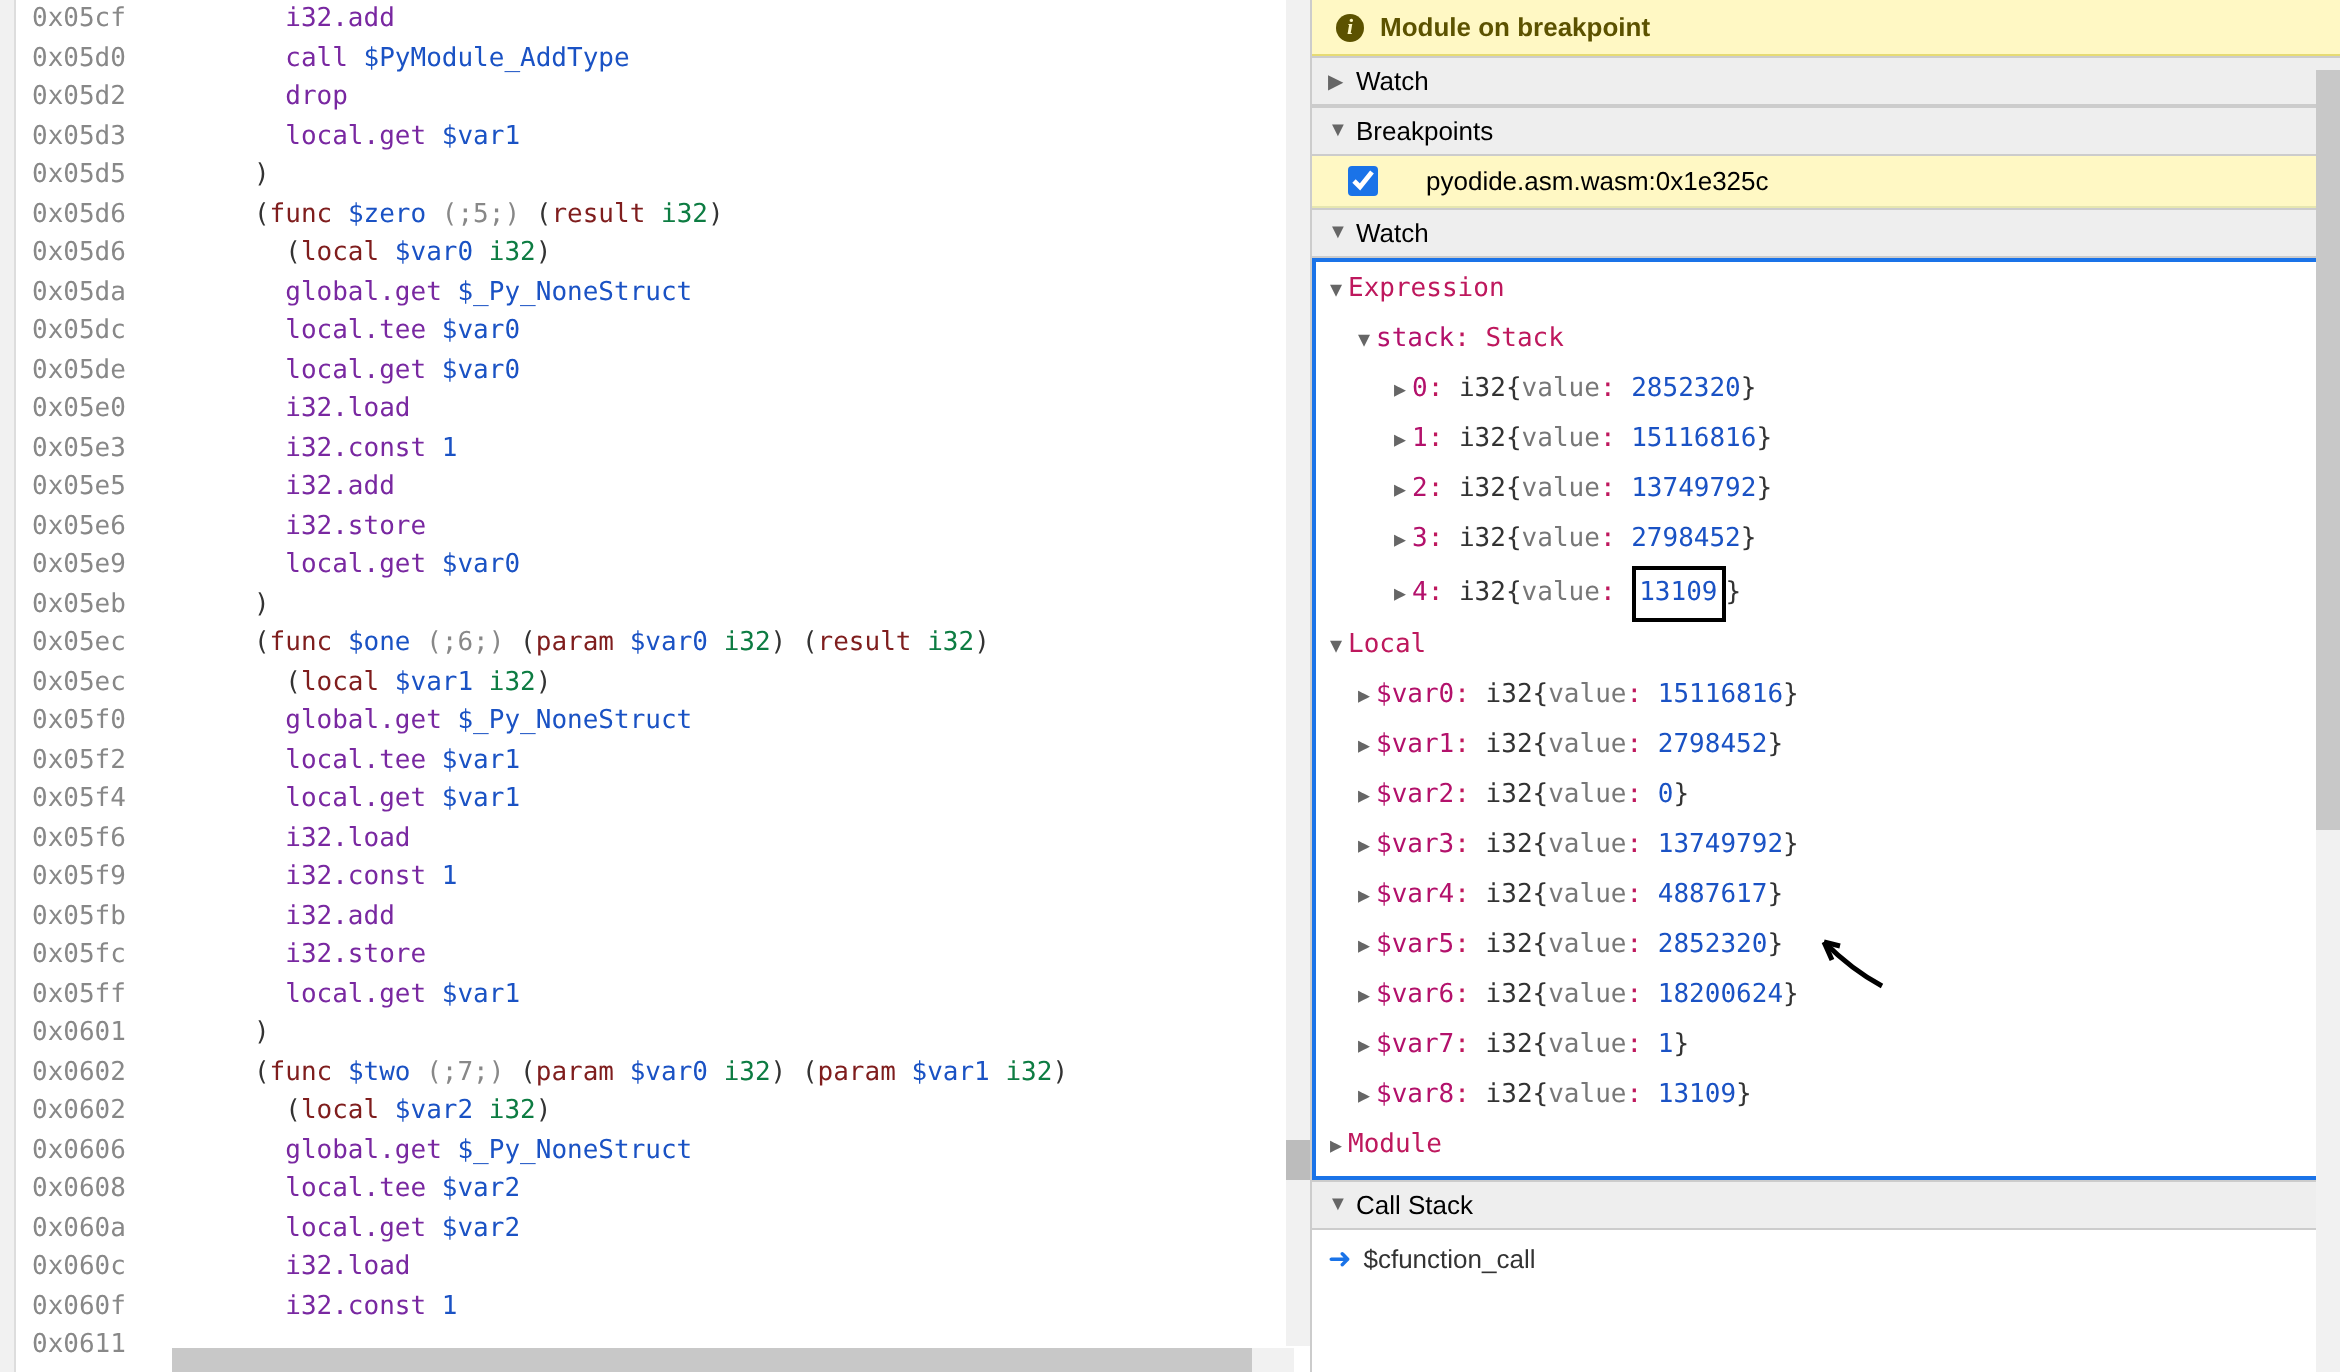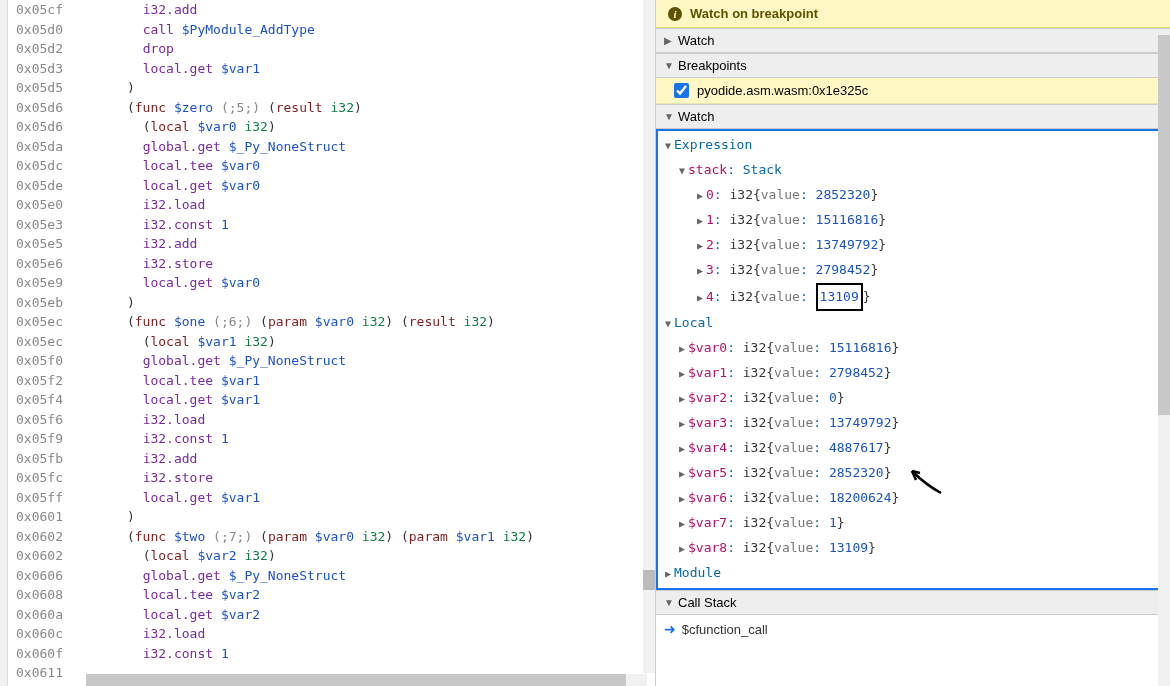--- a/index.html
+++ b/index.html
@@ -111,21 +111,21 @@
   width: 10px;
 }
 .section-body {
   padding: 4px 0;
 }
 .bp-row {
   background: #fff8c4;
   padding: 5px 8px 5px 18px;
   display: flex;
   align-items: center;
-  gap: 8px;
+  gap: 24px;
   border-bottom: 1px solid #e6e6b0;
 }
 .bp-chk {
   width: 15px; height: 15px;
   accent-color: #1a73e8;
 }
 .scope-outer {
   border: 2px solid #1a73e8;
   margin: 0;
 }
@@ -146,21 +146,21 @@
   width: 12px;
   color: #666;
   font-size: 10px;
   text-align: center;
   cursor: pointer;
 }
 .ind0 { padding-left: 4px; }
 .ind1 { padding-left: 18px; }
 .ind2 { padding-left: 36px; }
 .key { color: #b3116b; font-weight: 500; }
-.label { color: #0369a1; }
+.label { color: #be185d; }
 .i32t { color: #333; }
 .brace { color: #333; }
 .vallbl { color: #777; }
 .valnum { color: #1a52c4; }
 .boxed {
   border: 2px solid #000;
   padding: 0 2px;
 }
 .arrow-svg {
   position: absolute;
@@ -201,21 +201,21 @@
     <div class="code-vscroll-thumb"></div>
   </div>
   <div class="code-hscroll">
     <div class="code-hscroll-thumb"></div>
   </div>
 </div>
 
 <div class="side-panel">
   <div class="pause-banner">
     <span class="info-icon">i</span>
-    <span>Watch on breakpoint</span>
+    <span>Module on breakpoint</span>
   </div>
 
   <div class="section-header">
     <span class="twisty">▶</span>
     <span>Watch</span>
   </div>
 
   <div class="section-header">
     <span class="twisty">▼</span>
     <span>Breakpoints</span>

